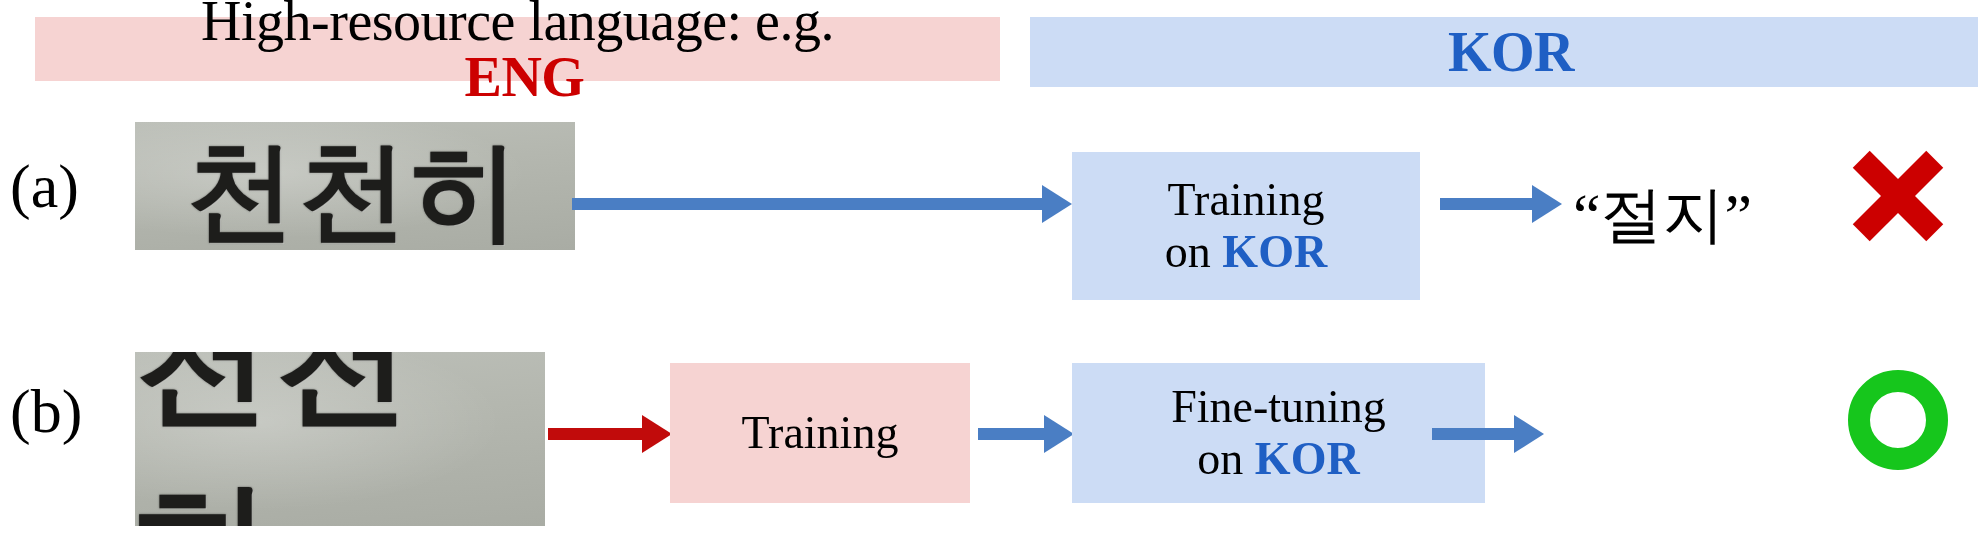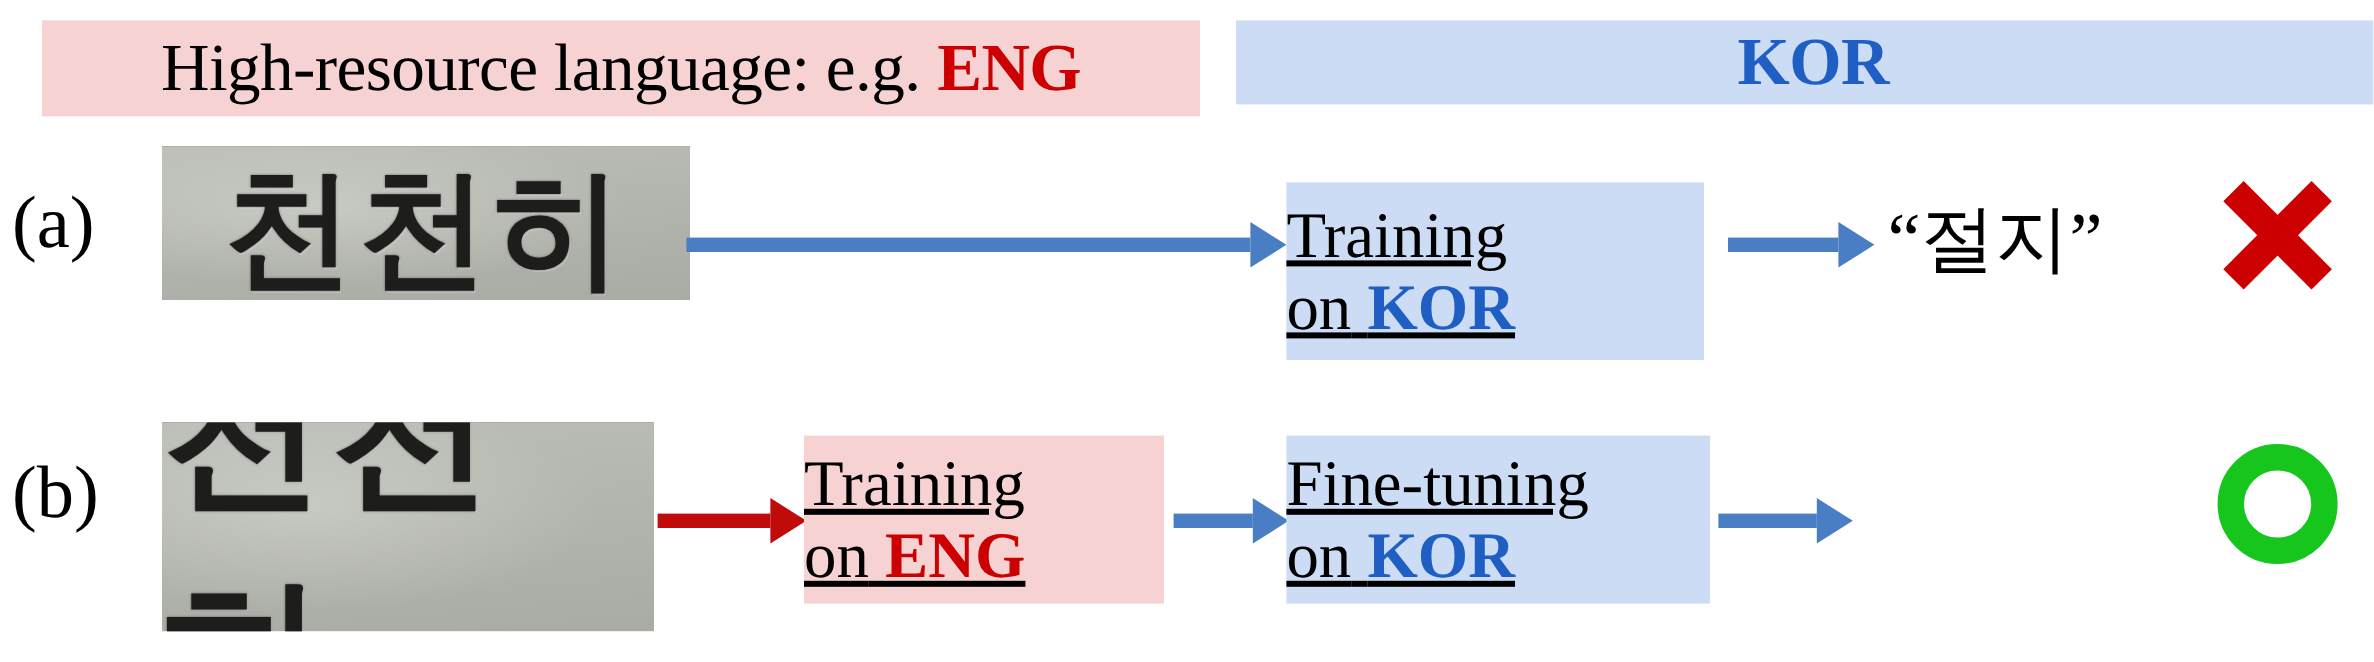--- a/index.html
+++ b/index.html
@@ -27,22 +27,23 @@
     font-size: 56px;
     line-height: 1;
     color: #000000;
     white-space: nowrap;
     letter-spacing: -0.5px;
   }
   .banner-pink {
     left: 35px;
     top: 17px;
     width: 965px;
-    height: 80px;
+    height: 64px;
     background: #f6d3d2;
+    flex-direction: column;
   }
   .banner-blue {
     left: 1030px;
     top: 17px;
     width: 948px;
     height: 70px;
     background: #ccdcf5;
   }
   .accent-eng {
     color: #cc0000;
@@ -129,47 +130,47 @@
     border-left: 30px solid #4a7ec4;
   }
   .arrow.red .shaft { background: #c10b0b; }
   .arrow.red .head  { border-left-color: #c10b0b; }
 
   
   .box {
     position: absolute;
     display: flex;
     flex-direction: column;
-    justify-content: center;
-    font-size: 54px;
+    align-items: center;
+    justify-content: center;
+    font-size: 46px;
     line-height: 1.12;
     color: #000000;
     white-space: nowrap;
-    text-decoration: underline;
   }
   .box-blue { background: #ccdcf5; }
   .box-pink { background: #f6d3d2; }
   .box .line2 .hl-kor { color: #1f5fc4; font-weight: bold; }
   .box .line2 .hl-eng { color: #cc0000; font-weight: bold; }
 
   .box-train-kor { left: 1072px; top: 152px; width: 348px; height: 148px; }
   .box-train-eng { left: 670px;  top: 363px; width: 300px; height: 140px; }
-  .box-finetune  { left: 1072px; top: 363px; width: 353px; height: 140px; }
+  .box-finetune  { left: 1072px; top: 363px; width: 413px; height: 140px; }
 
   
   .output {
     position: absolute;
     font-family: "DejaVu Sans", sans-serif;
     font-size: 62px;
     line-height: 1;
     color: #000000;
     white-space: nowrap;
   }
   .output .quote { font-family: "Liberation Serif", serif; }
-  .out-a { left: 1573px; top: 168px; }
+  .out-a { left: 1573px; top: 184px; }
   .out-b { left: 1503px; top: 385px; }
 
   
   .mark-cross {
     position: absolute;
     left: 1852px;
     top: 150px;
     width: 92px;
     height: 92px;
   }
@@ -254,24 +255,20 @@
     </div>
   </div>
 
   <div class="arrow red" style="left:548px; top:434px; width:122px;">
     <div class="shaft" style="width:94px;"></div>
     <div class="head" style="left:94px;"></div>
   </div>
 
   <div class="box box-pink box-train-eng">
     <div class="line1">Training</div>
-    <div class="line2">
-      <span>on</span>
-      <span class="hl-eng">ENG</span>
-    </div>
   </div>
 
   <div class="arrow" style="left:978px; top:434px; width:94px;">
     <div class="shaft" style="width:66px;"></div>
     <div class="head" style="left:66px;"></div>
   </div>
 
   <div class="box box-blue box-finetune">
     <div class="line1">Fine-tuning</div>
     <div class="line2">

